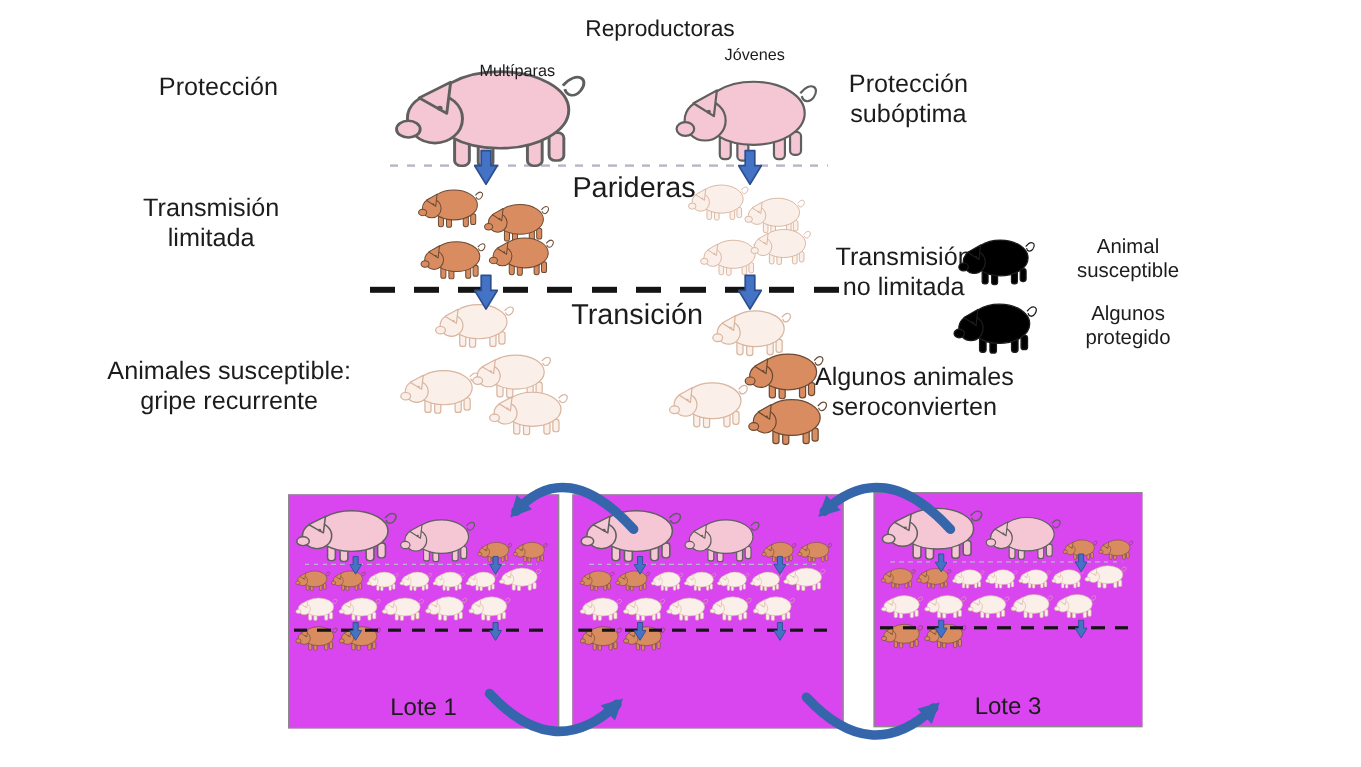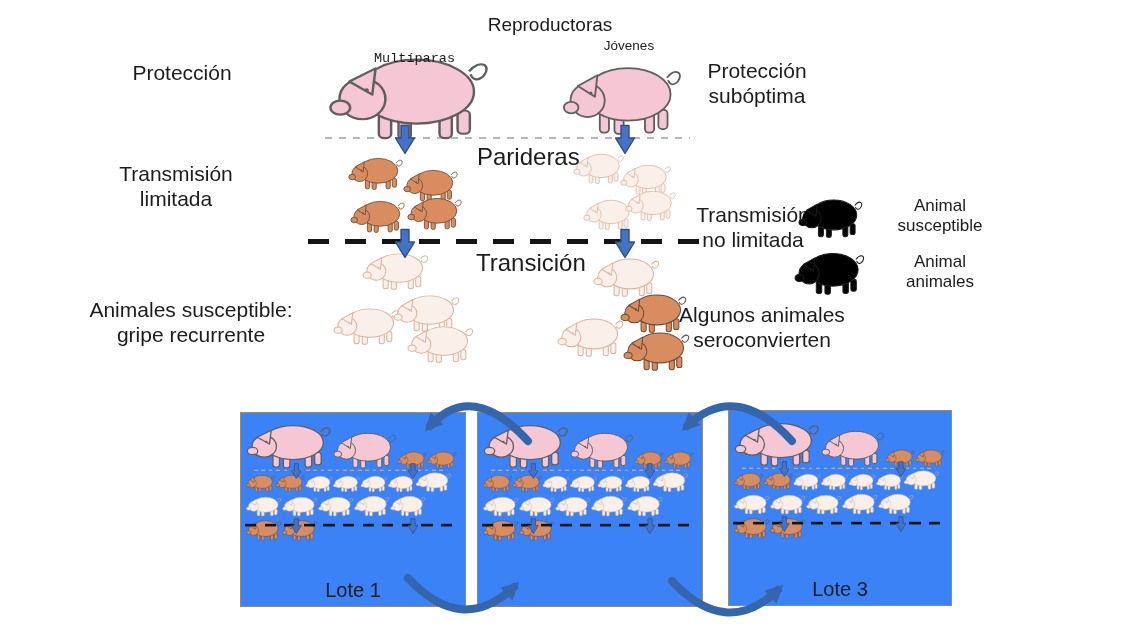--- a/index.html
+++ b/index.html
@@ -23,21 +23,21 @@
   .lbl{font-size:21px;}
   .divlbl{font-size:24px;text-align:left;}
   .sowlbl{font-size:13.5px;z-index:6;}
   .core{position:absolute;width:400px;height:330px;}
   .core .pig, .legend-pig{position:absolute;display:block;}
   .farrow-line{position:absolute;height:2px;
     background:repeating-linear-gradient(90deg,var(--gray-dash) 0 7px,transparent 7px 14px);}
   .trans-line{position:absolute;height:5px;
     background:repeating-linear-gradient(90deg,var(--black-dash) 0 21px,transparent 21px 37px);}
   .darr{position:absolute;}
-  .lote{position:absolute;border:1px solid var(--box-border);background:#3b82f6;}
+  .lote{position:absolute;border:1px solid var(--box-border);background:#d946ef;}
   .lote-label{position:absolute;left:0;right:0;bottom:4px;text-align:center;font-size:20px;}
   .core-slot{position:absolute;left:5px;top:8px;width:400px;height:330px;
     transform:scale(0.53);transform-origin:0 0;}
   .arcs{position:absolute;left:0;top:0;z-index:5;pointer-events:none;}
   .arc{fill:none;stroke:var(--arc-blue);stroke-width:8;stroke-linecap:round;}
   .legend-txt{font-size:17px;}
   svg.pig use{stroke:none;}
 </style>
 </head>
 <body>
@@ -57,21 +57,21 @@
       <circle cx="23.5" cy="27" r="1.4" fill="currentColor" stroke="none"></circle>
     </g>
     <path id="down-arrow-shape" d="M6,1 L14,1 L14,13.5 L19.5,13.5 L10,29 L0.5,13.5 L6,13.5 Z" stroke="currentColor" stroke-width="1.4" stroke-linejoin="round"></path>
   </defs>
 </svg>
 
 <div class="canvas">
 
   <div class="t title" style="left:450px;top:14px;width:200px;">Reproductoras</div>
 
-  <div class="t sowlbl" style="left:374px;top:51px;width:76px;font-family:Liberation Mono, monospace;">Multíparas</div>
+  <div class="t sowlbl" style="left:393px;top:51px;width:76px;">Multíparas</div>
   <div class="t sowlbl" style="left:596px;top:38px;width:66px;">Jóvenes</div>
 
   <div class="t lbl" style="left:121px;top:61px;width:122px;">Protección</div>
   <div class="t lbl" style="left:701px;top:59px;width:112px;">Protección subóptima</div>
 
   <div class="t lbl" style="left:110px;top:162px;width:132px;">Transmisión limitada</div>
   <div class="t lbl" style="left:691px;top:161px;width:124px;margin-top:42px;">Transmisión no limitada</div>
 
   <div class="t divlbl" style="left:477px;top:143px;">Parideras</div>
   <div class="t divlbl" style="left:476px;top:249px;">Transición</div>
@@ -151,21 +151,21 @@
     </div>
 
   <svg class="legend-pig pig" id="legend-pig-susceptible" viewBox="0 0 100 62" preserveAspectRatio="none" style="left:798px;top:196px;width:66px;height:42px;">
       <use href="#pig-shape"></use>
     </svg>
   <div class="t legend-txt" style="left:884px;top:196px;width:112px;">Animal susceptible</div>
 
   <svg class="legend-pig pig" id="legend-pig-protected" viewBox="0 0 100 62" preserveAspectRatio="none" style="left:794px;top:249px;width:72px;height:46px;">
       <use href="#pig-shape"></use>
     </svg>
-  <div class="t legend-txt" style="left:884px;top:252px;width:112px;">Animal animales</div>
+  <div class="t legend-txt" style="left:884px;top:252px;width:112px;">Algunos protegido</div>
 
   <div class="lote" style="left:240px;top:412px;width:224px;height:193px;">
     <div class="core-slot"><div class="farrow-line" style="left: 15px; top: 92px; width: 365px;"></div><div class="trans-line" style="left: -2px; top: 194px; width: 396px;"></div><svg viewBox="0 0 100 62" preserveAspectRatio="none" class="pig" style="left: 18px; top: 6px; width: 164px; height: 90px; fill: rgb(245, 198, 211); color: rgb(95, 95, 95);">
           <use href="#pig-shape"></use>
         </svg><svg viewBox="0 0 100 62" preserveAspectRatio="none" class="pig" style="left: 252px; top: 16px; width: 122px; height: 74px; fill: rgb(245, 198, 211); color: rgb(95, 95, 95);">
           <use href="#pig-shape"></use>
         </svg><svg viewBox="0 0 100 62" preserveAspectRatio="none" class="pig" style="left: 38px; top: 110px; width: 56px; height: 35px; fill: rgb(217, 140, 96); color: rgb(107, 74, 51);">
           <use href="#pig-shape"></use>
         </svg><svg viewBox="0 0 100 62" preserveAspectRatio="none" class="pig" style="left: 93px; top: 122px; width: 56px; height: 35px; fill: rgb(217, 140, 96); color: rgb(107, 74, 51);">
           <use href="#pig-shape"></use>

